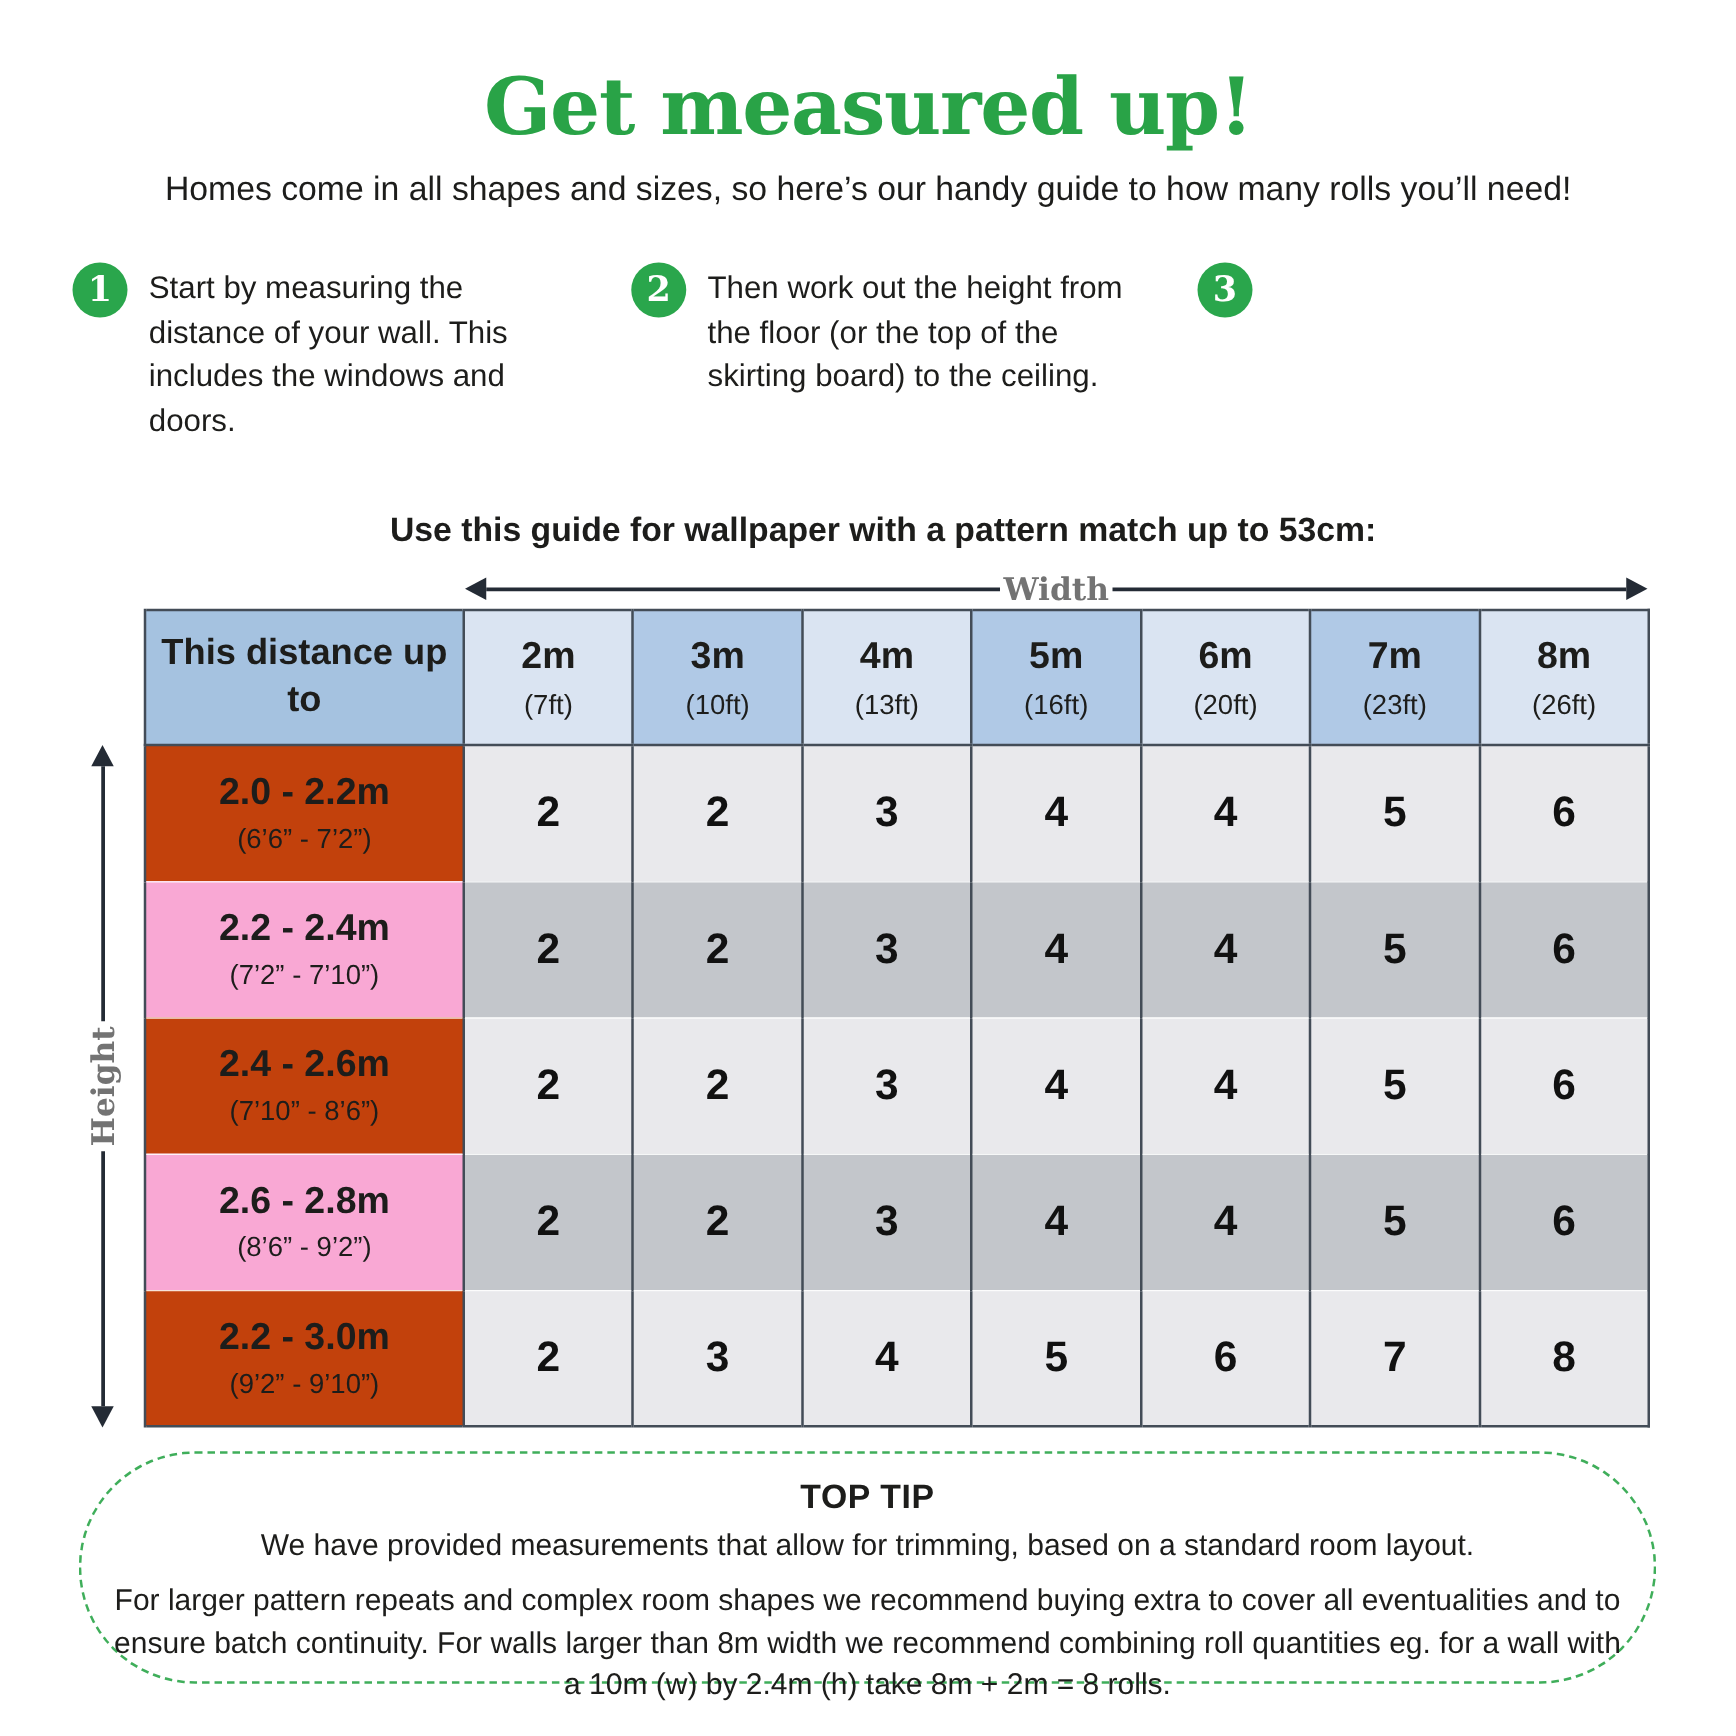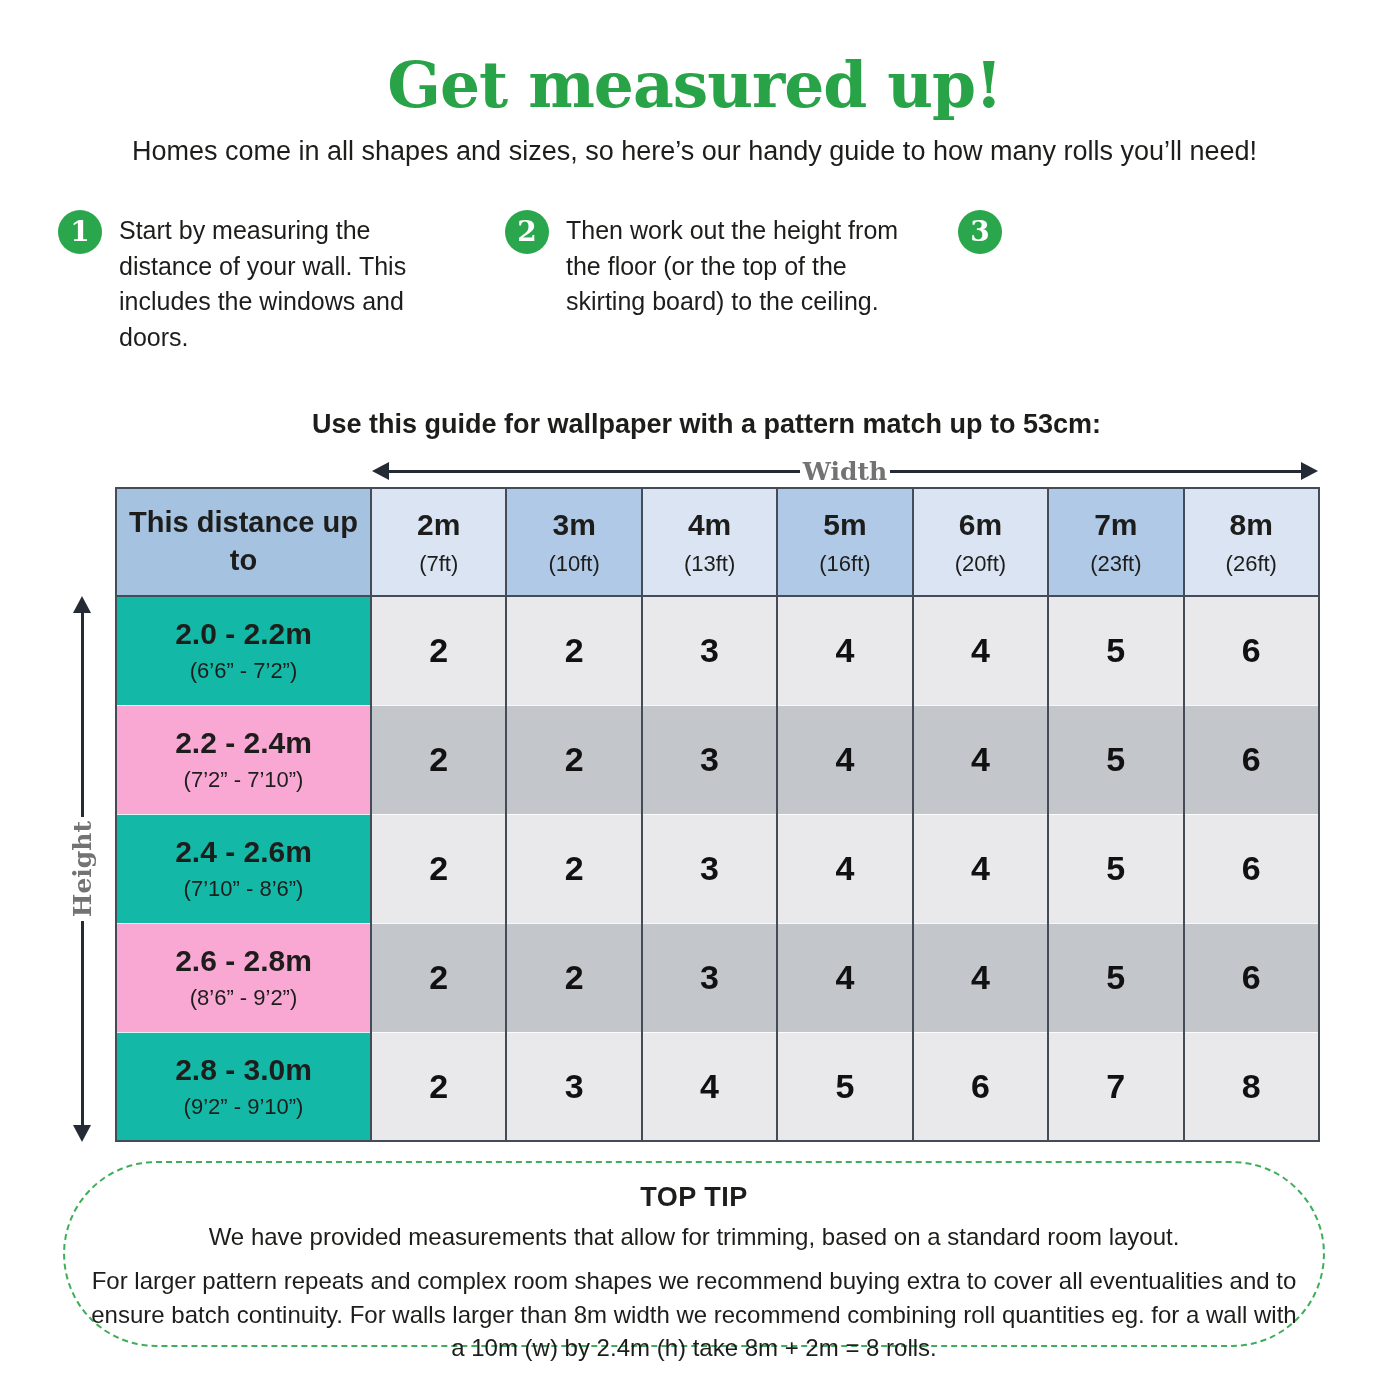--- a/index.html
+++ b/index.html
@@ -74,21 +74,21 @@
   .rolls tbody tr { height:109px; }
   .rolls thead th { border-bottom:2px solid #434c57; }
   .rolls tbody td { border-top:1px solid rgba(255,255,255,0.85); }
 
   .h-corner { background:#a5c2e0; font-weight:bold; font-size:29px; line-height:1.3; padding:0 28px; }
   .h-light  { background:#dae4f2; }
   .h-dark   { background:#b0c9e6; }
   .col-m  { font-weight:bold; font-size:30px; }
   .col-ft { font-size:22px; font-weight:normal; margin-top:9px; }
 
-  .rl-light { background:#14b8a6; }
+  .rl-light { background:#c2410c; }
   .rl-dark  { background:#f9a8d4; }
   .range     { font-weight:bold; font-size:30px; }
   .range-sub { font-size:22px; margin-top:7px; }
 
   .d-light td.val { background:#e9e9ec; }
   .d-dark  td.val { background:#c3c6cb; }
   td.val { font-weight:bold; font-size:34px; color:#111; }
 
   
   .top-tip {
@@ -228,21 +228,21 @@
       <td class="val">2</td>
       <td class="val">2</td>
       <td class="val">3</td>
       <td class="val">4</td>
       <td class="val">4</td>
       <td class="val">5</td>
       <td class="val">6</td>
     </tr>
     <tr class="d-light">
       <td class="rl-light">
-        <div class="range">2.8 - 3.0m</div>
+        <div class="range">2.2 - 3.0m</div>
         <div class="range-sub">(9’2” - 9’10”)</div>
       </td>
       <td class="val">2</td>
       <td class="val">3</td>
       <td class="val">4</td>
       <td class="val">5</td>
       <td class="val">6</td>
       <td class="val">7</td>
       <td class="val">8</td>
     </tr>

